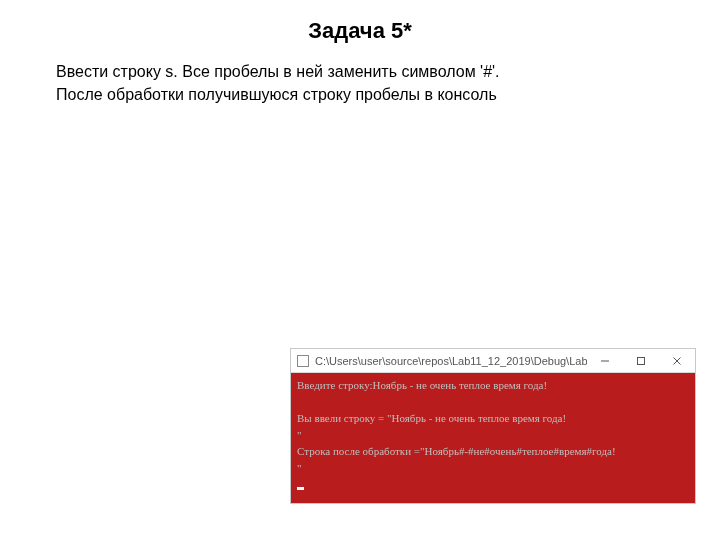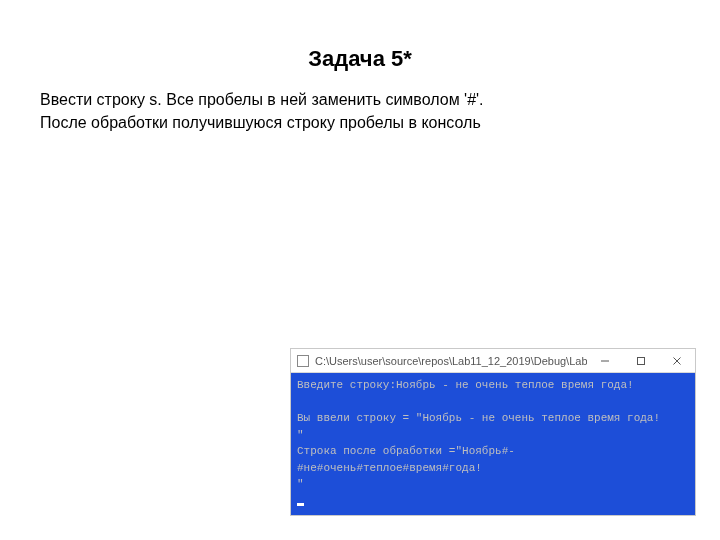--- a/index.html
+++ b/index.html
@@ -11,26 +11,25 @@
       color: #000;
     }
     .page {
       padding: 18px 40px 0 40px;
     }
     .title {
       text-align: center;
       font-size: 22px;
       font-weight: bold;
       margin-bottom: 16px;
-      margin-top: 28px;
     }
     .body-text {
       font-size: 16px;
       line-height: 1.45;
-      margin-left: 0;
+      margin-left: 16px;
     }
     .console-window {
       position: absolute;
       top: 348px;
       left: 290px;
       width: 406px;
       border: 1px solid #c9c9c9;
       background: #ffffff;
       box-shadow: 0 0 0 0.5px #b0b0b0 inset;
     }
@@ -61,23 +60,23 @@
     }
     .win-btn {
       width: 36px;
       display: flex;
       align-items: center;
       justify-content: center;
       color: #555;
     }
     .win-btn svg { display: block; }
     .console-body {
-      background: #1d4ed8;
+      background: #b91c1c;
       color: #bfbfbf;
-      font-family: Liberation Mono, monospace;
+      font-family: Liberation Serif, serif;
       font-size: 11px;
       line-height: 1.5;
       padding: 4px 18px 6px 6px;
       min-height: 130px;
       white-space: pre-wrap;
       position: relative;
     }
     .cursor {
       display: inline-block;
       width: 7px;

